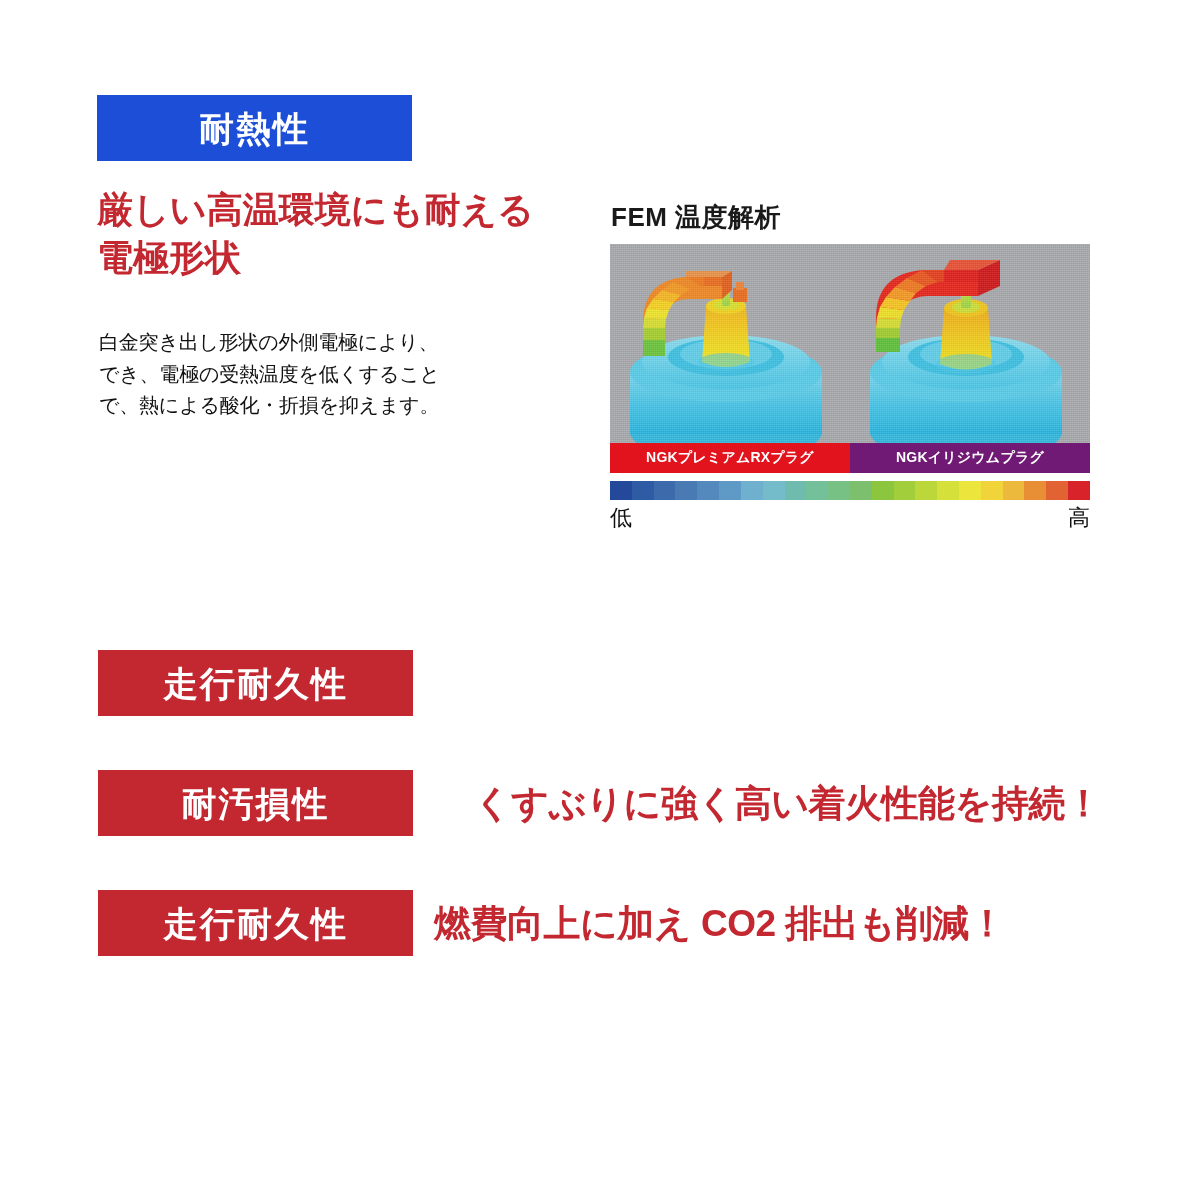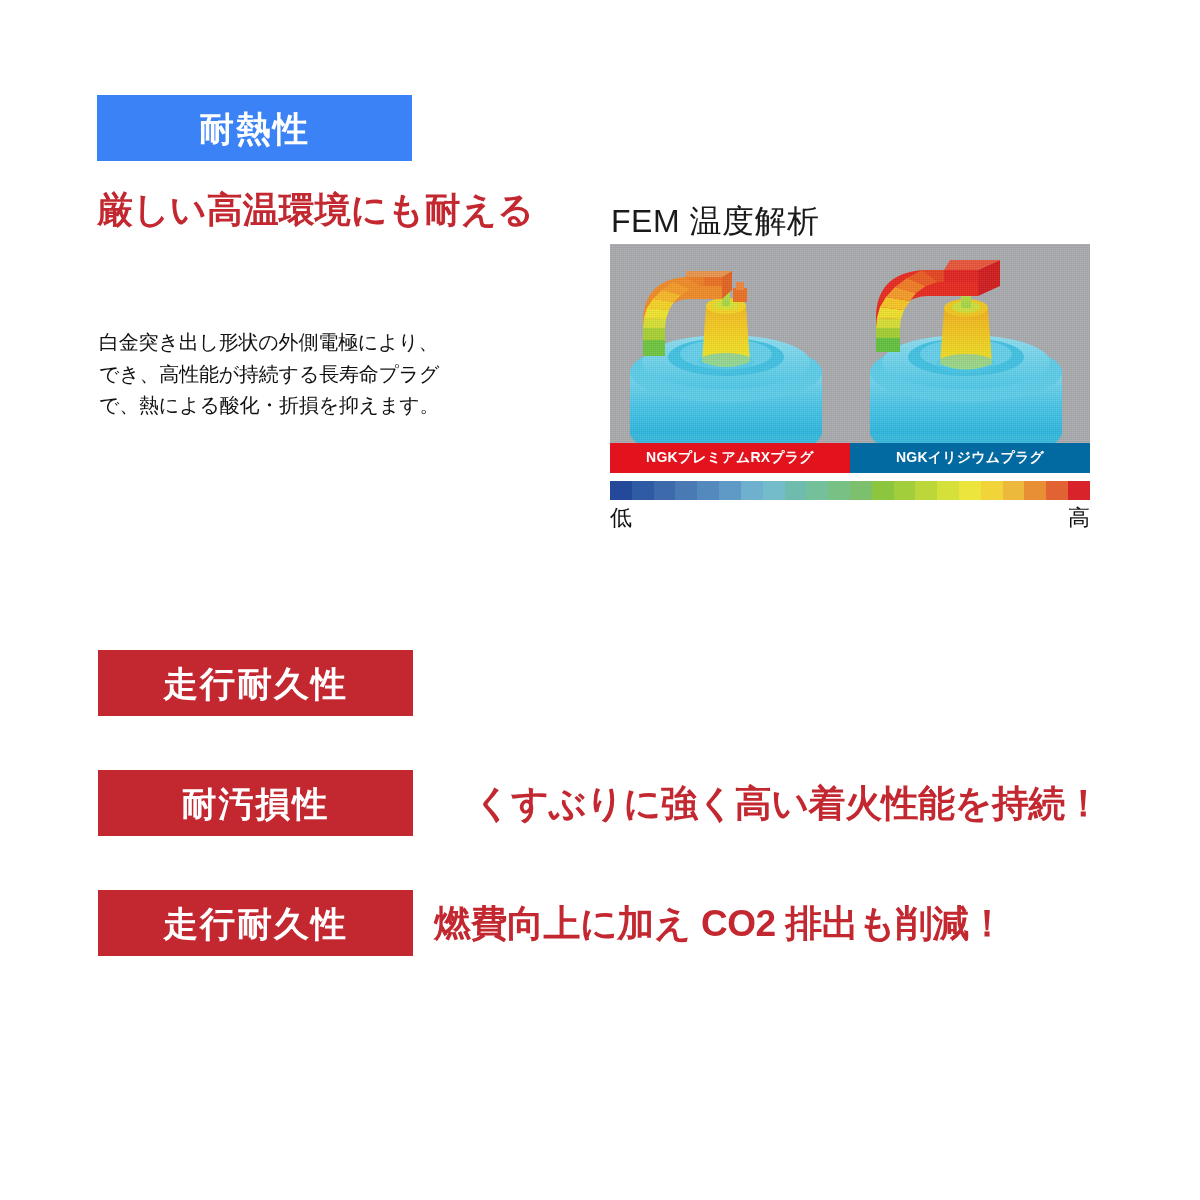--- a/index.html
+++ b/index.html
@@ -17,21 +17,21 @@
     overflow: hidden;
   }
 
   
   .sec-heat-badge {
     position: absolute;
     left: 97px;
     top: 95px;
     width: 315px;
     height: 66px;
-    background: #3b82f6;
+    background: #1d4ed8;
     display: flex;
     align-items: center;
     justify-content: center;
   }
   .sec-heat-badge .badge-label {
     color: #ffffff;
     font-size: 35px;
     font-weight: bold;
     letter-spacing: 2px;
     line-height: 1;
@@ -60,23 +60,24 @@
     line-height: 1.58;
     letter-spacing: -0.2px;
   }
   .sec-heat-body .bl { display: block; white-space: nowrap; }
 
   
   .fem-title {
     position: absolute;
     left: 611px;
     top: 200px;
-    font-size: 32px;
+    font-size: 26px;
     color: #1a1a1a;
     letter-spacing: 0.5px;
+    font-weight: bold;
   }
 
   .fem-panels {
     position: absolute;
     left: 610px;
     top: 244px;
     width: 480px;
     height: 229px;
     display: flex;
     justify-content: space-between;
@@ -177,25 +178,26 @@
 </style>
 </head>
 <body>
 
 <div class="sec-heat-badge">
   <span class="badge-label">耐熱性</span>
 </div>
 
 <div class="sec-heat-heading">
   <span class="hl1">厳しい高温環境にも耐える</span>
+  <span class="hl2">電極形状</span>
 </div>
 
 <div class="sec-heat-body">
   <span class="bl">白金突き出し形状の外側電極により、</span>
-  <span class="bl">でき、高性能が持続する長寿命プラグ</span>
+  <span class="bl">でき、電極の受熱温度を低くすること</span>
   <span class="bl">で、熱による酸化・折損を抑えます。</span>
 </div>
 
 <div class="fem-title">FEM 温度解析</div>
 
 <div class="fem-panels">
 
   <div class="fem-panel">
     <svg viewBox="0 0 232 229" width="232" height="229">
       <defs>
@@ -311,21 +313,21 @@
         <path d="M57 34 L72 26 L88 38 L76 42 Z" fill="#ea5a22"></path>
         <path d="M72 26 L94 26 L94 38 L88 38 Z" fill="#e54320"></path>
         <path d="M94 26 L128 26 L128 38 L94 38 Z" fill="#e2231e"></path>
 
         <path d="M128 26 L150 16 L150 42 L128 52 Z" fill="#d11b1c"></path>
         <path d="M100 16 L150 16 L128 26 L94 26 Z" fill="#ef4a2b" opacity="0.9"></path>
       </g>
       <ellipse cx="116" cy="120" rx="30" ry="10" fill="#4cc8e8" opacity="0.5"></ellipse>
     </svg>
     <div class="fem-noise"></div>
-    <div class="fem-caption cap-blue" style="background: #0369a1;">
+    <div class="fem-caption cap-blue" style="background: #701a75;">
       <span>NGKイリジウムプラグ</span>
     </div>
   </div>
 </div>
 
 <div class="fem-scale" id="fem-scale">
     <span style="background: rgb(36, 73, 154);"></span>
     <span style="background: rgb(47, 90, 164);"></span>
     <span style="background: rgb(61, 106, 171);"></span>
     <span style="background: rgb(74, 122, 180);"></span>

